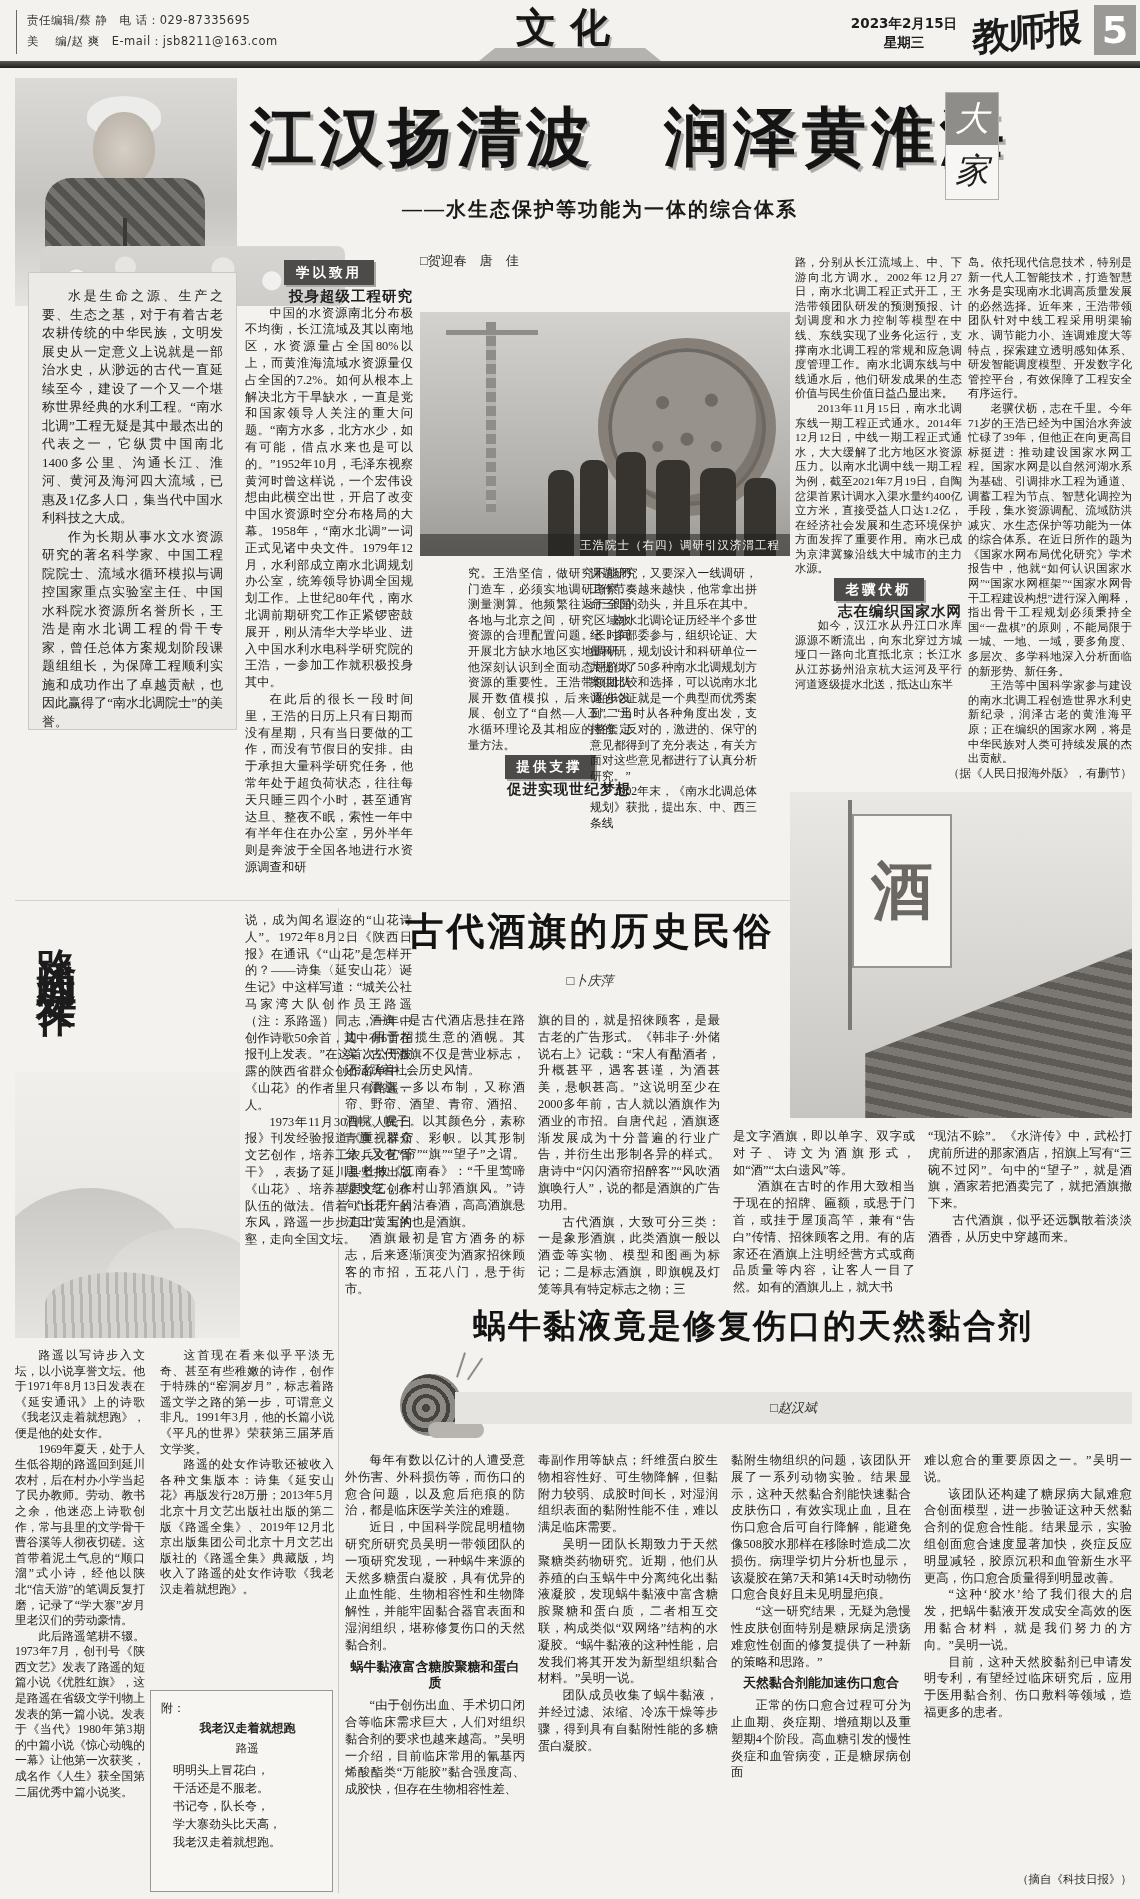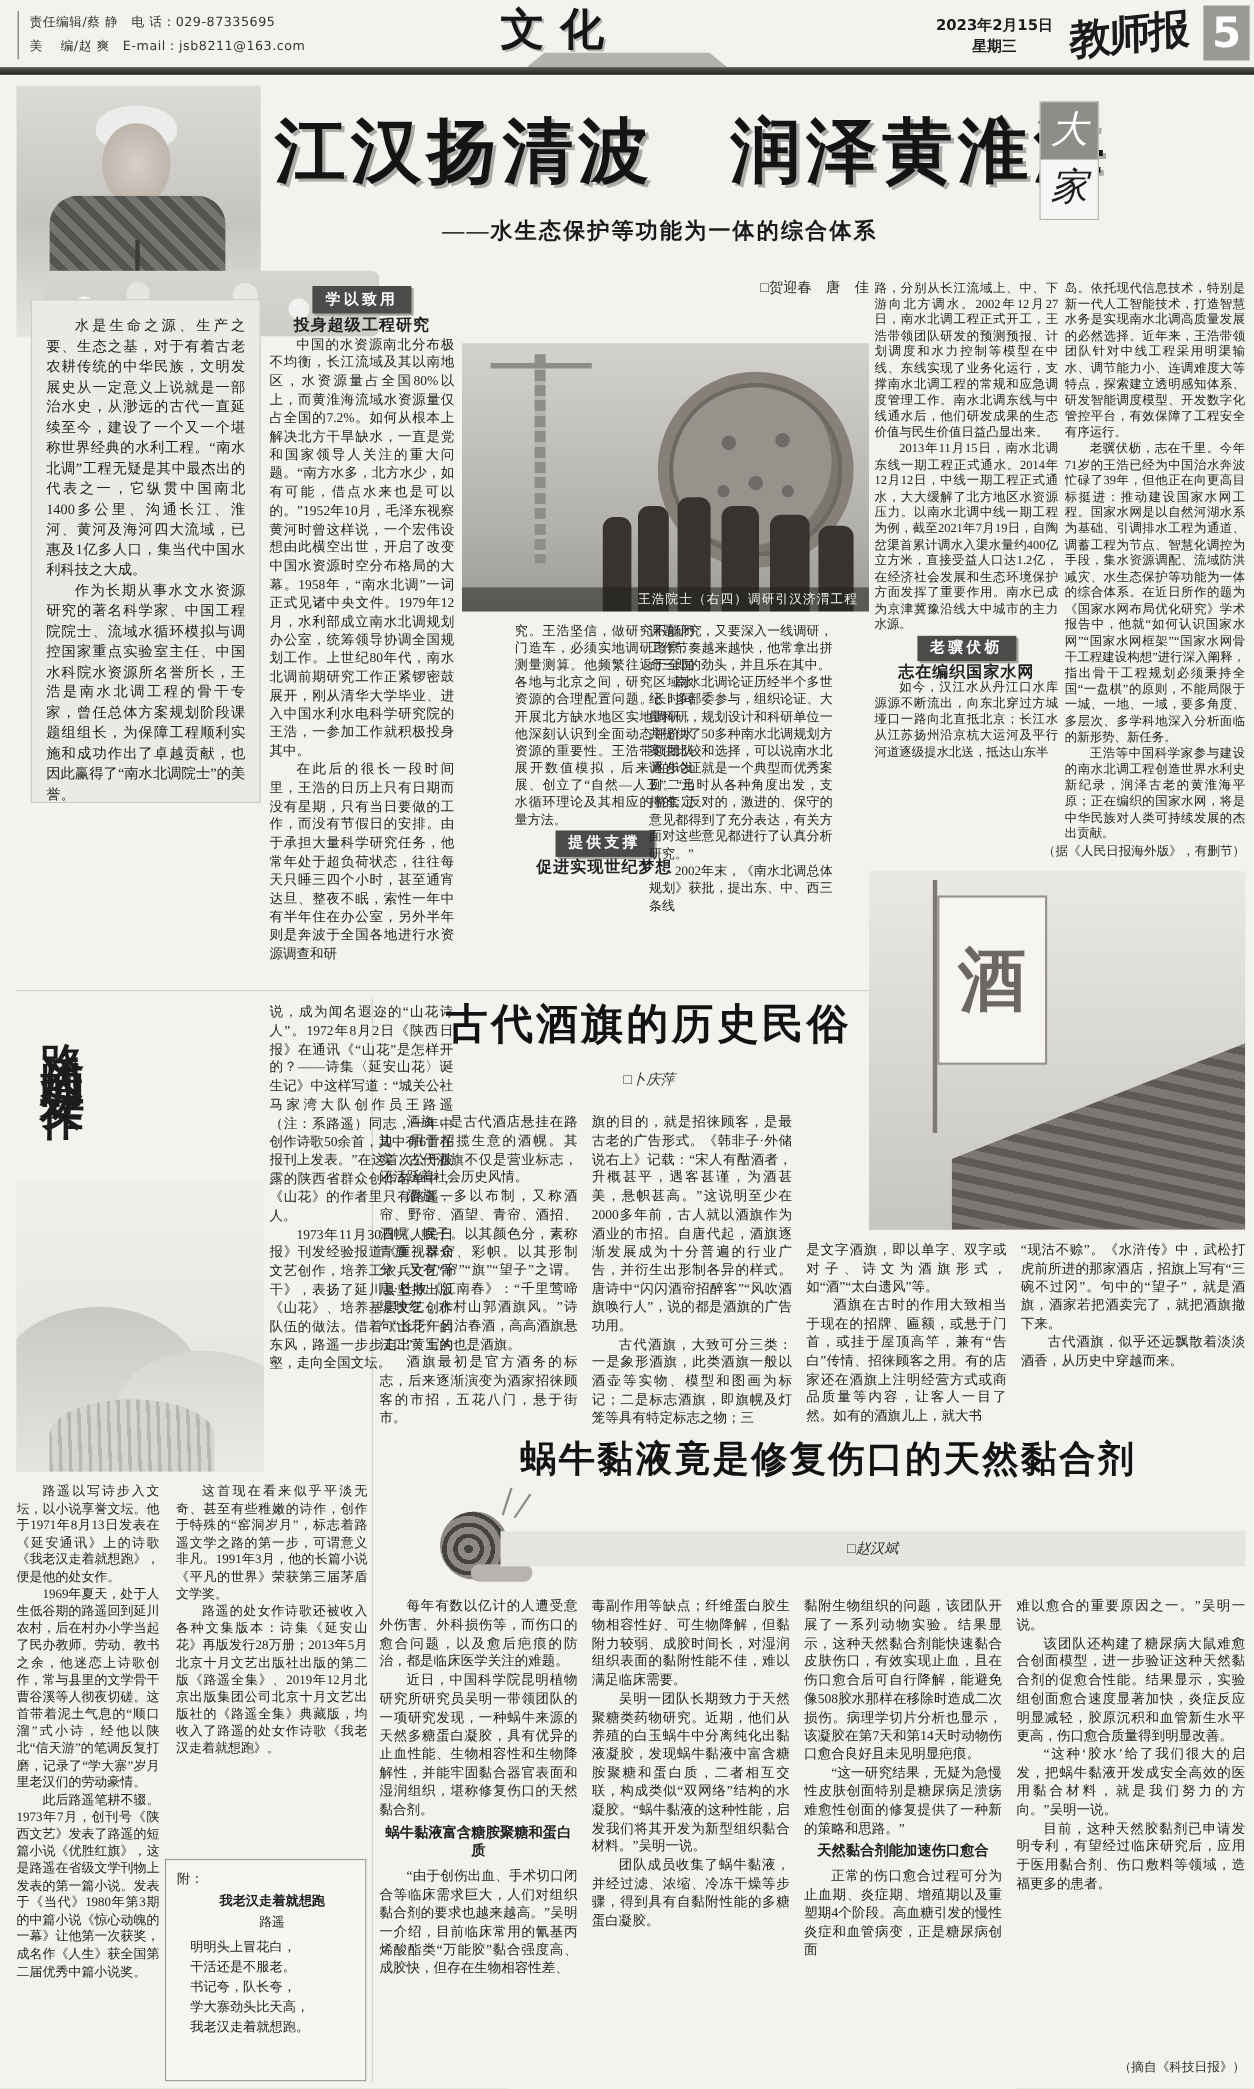--- a/index.html
+++ b/index.html
@@ -2,53 +2,53 @@
 <html><head>
 <meta charset="utf-8">
 <style>
   html,body{margin:0;padding:0;background:#777;}
   .page{position:relative;width:1140px;height:1899px;margin:0 auto;background:#f3f2ee;
         font-family:"Liberation Serif","DejaVu Serif",serif;color:#222;overflow:hidden;}
   .abs{position:absolute;}
   
   .hd-left{left:16px;top:10px;width:372px;height:44px;font-family:"DejaVu Sans",sans-serif;
            font-size:11.5px;line-height:21px;color:#333;border-left:1px solid #666;padding-left:10px;letter-spacing:.5px;}
-  .hd-center{left:455px;top:4px;width:230px;height:58px;text-align:left;}
+  .hd-center{left:455px;top:4px;width:230px;height:58px;text-align:center;}
   .hd-title{font-family:"DejaVu Sans",sans-serif;font-weight:900;font-size:40px;letter-spacing:14px;
             color:#161616;text-shadow:2px 2px 0 #b9b7b4;line-height:46px;}
   .hd-trap{width:150px;height:0;border-bottom:13px solid #b5b3b0;border-left:16px solid transparent;
            border-right:16px solid transparent;margin:-2px auto 0;}
   .hd-date{left:845px;top:14px;width:118px;height:40px;text-align:center;font-family:"DejaVu Sans",sans-serif;
            font-weight:bold;font-size:13.5px;line-height:19px;color:#1c1c1c;}
   .hd-logo{left:962px;top:6px;width:128px;height:52px;font-weight:bold;font-size:38px;letter-spacing:-2px;
            color:#1b1b1b;transform:rotate(-6deg) skewX(-5deg);text-align:center;line-height:52px;}
   .hd-num{left:1094px;top:5px;width:42px;height:50px;background:#9b9996;color:#fff;text-align:center;
           font-family:"DejaVu Sans",sans-serif;font-weight:900;font-size:38px;line-height:50px;}
   .hd-rule{left:0;top:61px;width:1140px;height:7px;background:linear-gradient(#5c5a58,#1f1f1f);}
   
   .headline{left:250px;top:94px;width:690px;height:72px;text-align:right;font-family:"DejaVu Sans",sans-serif;
             font-weight:900;font-size:64px;letter-spacing:5px;color:#141414;text-shadow:3px 3px 0 #adaba8;white-space:nowrap;}
   .dajia{left:945px;top:92px;width:52px;height:106px;border:1px solid #b3b1ae;background:#f7f6f4;text-align:center;}
   .dajia .t{display:block;height:52px;background:#8f8d8a;color:#fff;font-size:34px;line-height:52px;font-style:italic;}
   .dajia .b{display:block;height:52px;color:#1d1d1d;font-size:34px;line-height:52px;font-style:italic;}
   .subtitle{left:320px;top:196px;width:560px;text-align:center;font-weight:bold;font-size:20px;letter-spacing:2px;color:#1a1a1a;}
-  .byline{left:420px;top:252px;width:370px;text-align:right;font-size:13px;color:#2a2a2a;}
+  .byline{left:420px;top:252px;width:370px;text-align:left;font-size:13px;color:#2a2a2a;}
   .introbox{left:28px;top:272px;width:209px;height:458px;background:#eceae6;border:1px solid #ccc9c4;
             box-sizing:border-box;padding:14px 13px;font-size:13px;line-height:18.5px;text-align:justify;overflow:hidden;}
   .introbox p{margin:0;text-indent:2em;}
   .col{text-align:justify;overflow:hidden;}
   .col p{margin:0;text-indent:2em;}
   .col p.cont{text-indent:0;}
   .c-main{font-size:12.3px;line-height:16.8px;}
   .c-sm{font-size:11.8px;line-height:15.6px;}
   .c-xs{font-size:11.3px;line-height:14.6px;}
   .badge{display:block;width:fit-content;margin:2px auto 3px;background:#4c4b49;color:#fff;
          font-family:"DejaVu Sans",sans-serif;font-weight:bold;font-size:13.5px;letter-spacing:3px;
          padding:4px 12px;box-shadow:2px 2px 0 #a9a7a4;}
-  .badge-sub{text-align:center;font-family:"DejaVu Sans",sans-serif;font-weight:bold;font-size:14.5px;
+  .badge-sub{text-align:right;font-family:"DejaVu Sans",sans-serif;font-weight:bold;font-size:14.5px;
              letter-spacing:1px;margin:1px 0 6px;text-indent:0 !important;}
   .note{font-size:11.5px;text-align:right;color:#2a2a2a;}
   
   .photo{overflow:hidden;}
   .portrait{left:15px;top:78px;width:222px;height:228px;background:linear-gradient(180deg,#dcdad6 0%,#c6c4c0 55%,#e6e4e0 100%);}
   .portrait .hair{position:absolute;left:72px;top:18px;width:74px;height:40px;border-radius:50% 50% 40% 40%;background:#ececea;}
   .portrait .face{position:absolute;left:78px;top:34px;width:62px;height:74px;border-radius:48%;background:radial-gradient(#d6cfc6,#b4aca1);}
   .portrait .shirt{position:absolute;left:30px;top:100px;width:160px;height:100px;border-radius:26px 26px 0 0;
       background:repeating-linear-gradient(45deg,#55534f 0 7px,#75736f 7px 14px),#666;}
   .portrait .mic{position:absolute;left:108px;top:140px;width:4px;height:60px;background:#3c3a38;}

